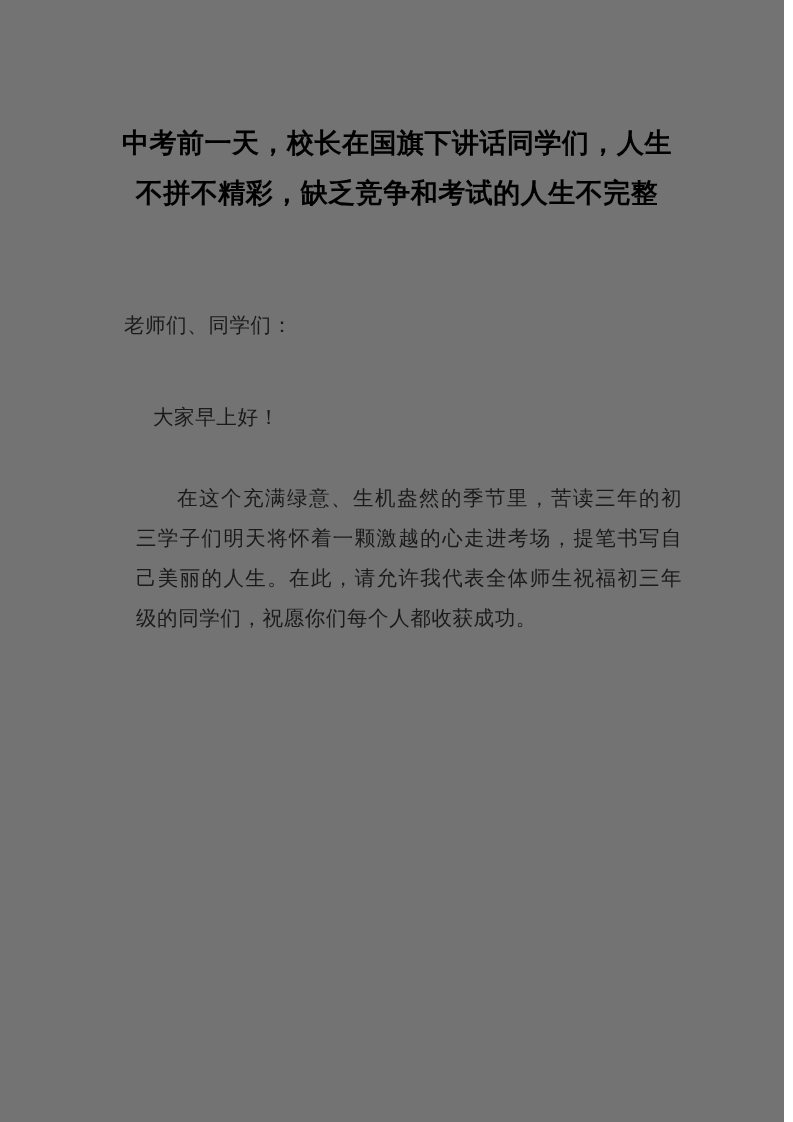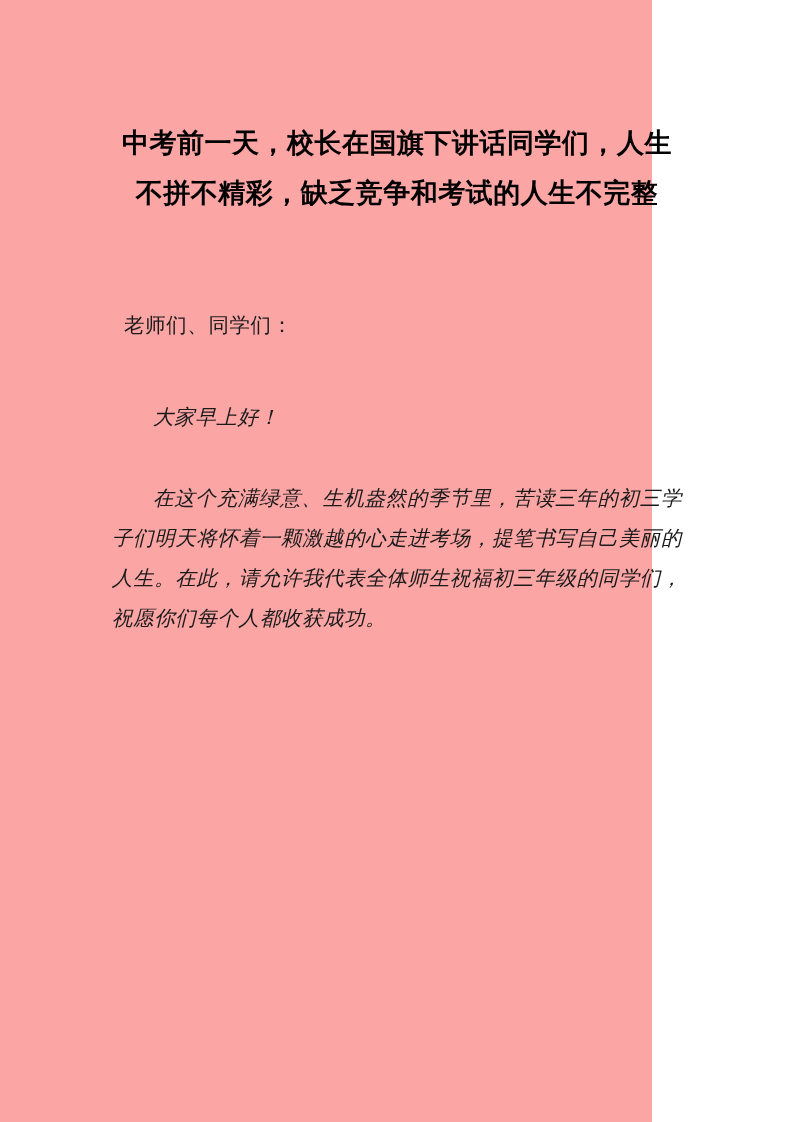--- a/index.html
+++ b/index.html
@@ -11,24 +11,24 @@
   body {
     width: 793px;
     height: 1122px;
     overflow: hidden;
     font-family: "DejaVu Sans", "Liberation Sans", sans-serif;
     color: #1a1a1a;
     -webkit-font-smoothing: antialiased;
   }
   .page {
     position: relative;
-    width: 652px;
+    width: 784px;
     height: 1122px;
     box-sizing: border-box;
-    background: #fca5a5;
+    background: #737373;
   }
   .content {
     position: absolute;
     left: 112px;
     top: 0;
     width: 570px;
   }
   .doc-title {
     margin: 0;
     padding-top: 118px;
@@ -52,27 +52,27 @@
   }
   .para {
     margin: 0;
     font-size: 20.5px;
     line-height: 40px;
     letter-spacing: 0.6px;
     text-align: justify;
     text-align-last: left;
     text-indent: 2em;
     color: #1a1a1a;
-    font-style: italic;
   }
   .para.greeting {
     padding-top: 40px;
   }
   .para.body-para {
     padding-top: 41px;
+    margin-left: 24px;
   }
 </style>
 </head>
 <body>
 
 <div class="page">
   <div class="content">
 
     <h1 class="doc-title">中考前一天，校长在国旗下讲话同学们，人生不拼不精彩，缺乏竞争和考试的人生不完整</h1>
 

